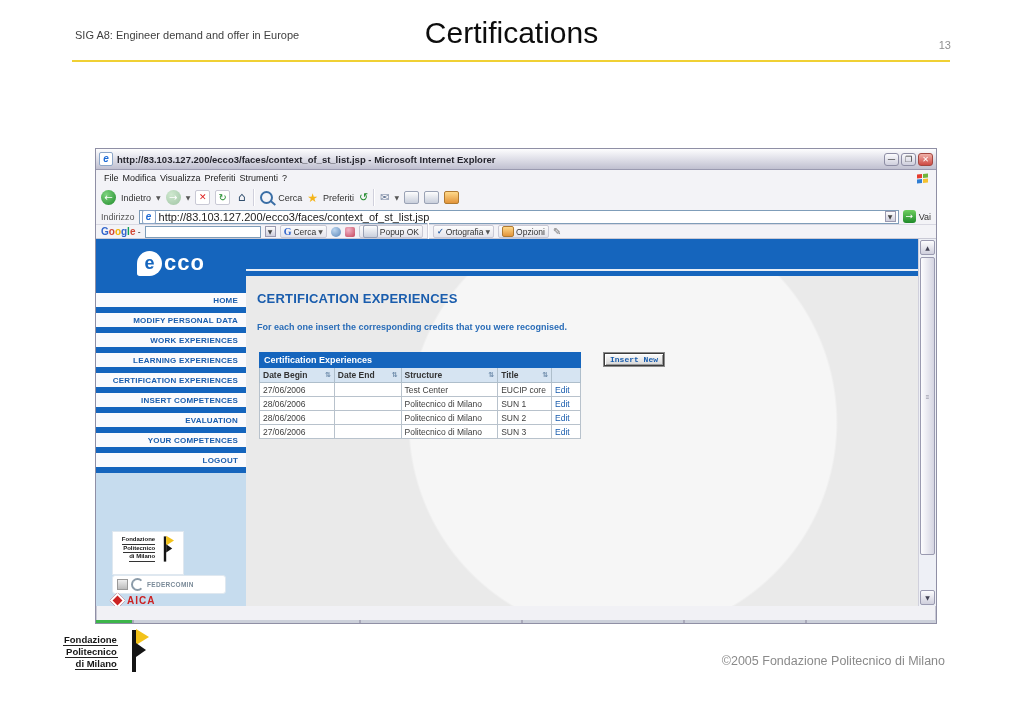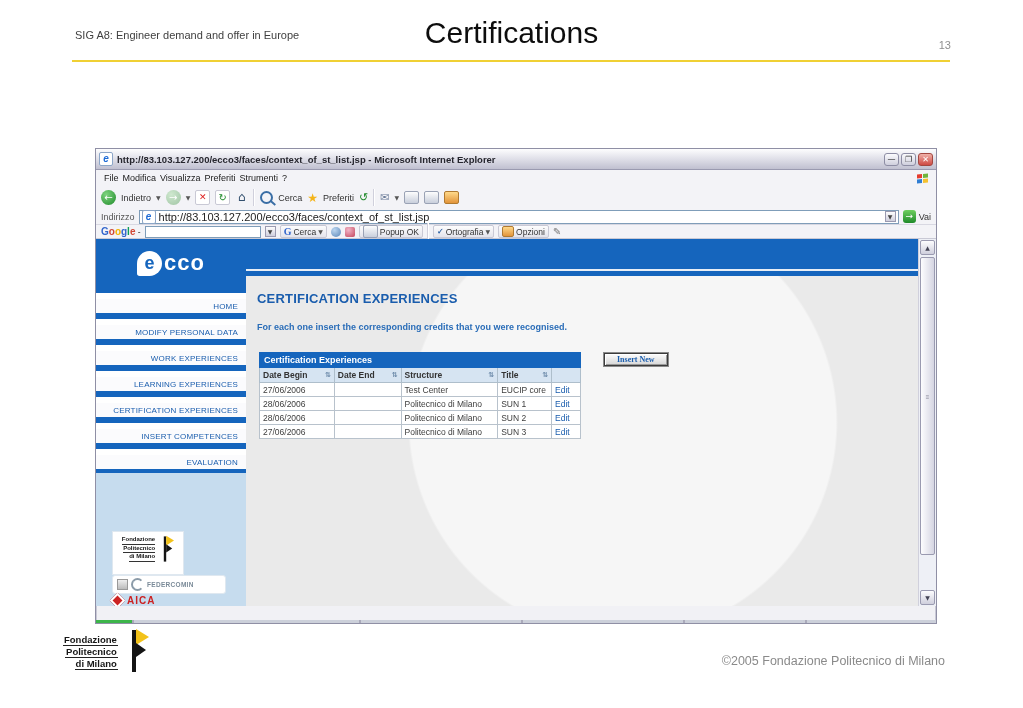--- a/index.html
+++ b/index.html
@@ -74,38 +74,38 @@
   .pencil{color:#777;font-size:10px;}
 
   
   .content{position:absolute;left:0;top:90px;right:0;height:367px;background:#eaeaea;overflow:hidden;}
   .sidebar{position:absolute;left:0;top:0;width:150px;bottom:0;background:#fff;}
   .eccoblk{position:absolute;left:0;top:0;right:0;height:48px;background:#1565bd;display:flex;align-items:center;justify-content:center;gap:2px;}
   .eblob{width:25px;height:25px;background:#fff;border-radius:55% 55% 55% 12%;display:flex;align-items:center;justify-content:center;color:#1565bd;font-weight:bold;font-size:18px;}
   .eccotxt{color:#fff;font-weight:bold;font-size:22px;letter-spacing:1px;line-height:1;}
   .snav{position:absolute;left:0;top:48px;right:0;}
   .sbar{height:6px;background:#1565bd;}
-  .sitem{height:14px;background:#fbfbfd;display:flex;align-items:center;justify-content:flex-end;padding-right:8px;font-size:8px;font-weight:normal;color:#1a5dad;letter-spacing:.2px;cursor:pointer;margin-top:6px;}
+  .sitem{height:14px;background:#fbfbfd;display:flex;align-items:center;justify-content:flex-end;padding-right:8px;font-size:8px;font-weight:bold;color:#1a5dad;letter-spacing:.2px;cursor:pointer;}
   .partners{position:absolute;left:0;top:234px;right:0;bottom:0;background:#c6dcee;}
   .fpmmini{position:absolute;left:16px;top:58px;width:70px;height:40px;background:#fff;border:1px solid #dfe8f0;display:flex;align-items:flex-start;justify-content:center;gap:1px;padding-top:2px;}
   .fpmmini .txt{display:flex;flex-direction:column;align-items:flex-end;margin-top:2px;}
   .fpmmini .txt span{font-size:6px;font-weight:bold;color:#161616;line-height:7.5px;border-bottom:.5px solid #333;}
   .fed{position:absolute;left:16px;top:102px;width:104px;height:17px;background:#fff;border-radius:3px;display:flex;align-items:center;gap:3px;padding:0 4px;border:1px solid #dfe8f0;}
   .fed .sq{width:9px;height:9px;background:linear-gradient(#eee,#bbb);border:1px solid #999;}
   .fed .ring{width:9px;height:9px;border:2px solid #8a9aa8;border-radius:50%;border-right-color:transparent;}
   .fed .t{font-size:6.5px;font-weight:bold;color:#7a8a98;letter-spacing:.3px;}
   .aica{position:absolute;left:16px;top:122px;display:flex;align-items:center;gap:4px;}
   .aica .dia{width:11px;height:11px;background:#cc2222;transform:rotate(45deg);box-shadow:inset 0 0 0 2px #fff,inset 0 0 0 4px #cc2222;}
   .aica .t{font-size:10px;font-weight:bold;color:#cc2222;letter-spacing:1px;}
 
   .main{position:absolute;left:150px;top:0;right:17px;bottom:0;background:radial-gradient(circle 215px at 56% 50%, #f6f6f6 0 99%, rgba(0,0,0,0) 100%),#eaeaea;}
   .blueband{position:absolute;left:0;top:0;right:0;height:30px;background:#1565bd;border-bottom:2px solid #e8eef6;box-shadow:0 5px 0 #1565bd;}
   .ph{position:absolute;left:11px;top:52px;margin:0;font-size:13px;font-weight:bold;color:#1a5dad;letter-spacing:.2px;}
   .pintro{position:absolute;left:11px;top:72px;margin:0;font-size:9px;font-weight:bold;color:#2a6db8;line-height:11px;}
-  .insertbtn{position:absolute;left:358px;top:114px;font-size:8px;font-weight:bold;color:#1a5dad;background:linear-gradient(#fdfdfd,#d6d6d6);border:1px solid #3c3c3c;box-shadow:inset 1px 1px 0 #fff,inset -1px -1px 0 #9a9a9a,0 0 0 1px #8a8a8a;padding:1px 12px;font-family:Liberation Serif, serif;}
+  .insertbtn{position:absolute;left:358px;top:114px;font-size:8px;font-weight:bold;color:#1a5dad;background:linear-gradient(#fdfdfd,#d6d6d6);border:1px solid #3c3c3c;box-shadow:inset 1px 1px 0 #fff,inset -1px -1px 0 #9a9a9a,0 0 0 1px #8a8a8a;padding:1px 5px;font-family:Liberation Mono, monospace;}
 
   table.ctable{position:absolute;left:13px;top:113px;width:322px;border-collapse:collapse;background:#fff;font-size:8.5px;color:#3d3d3d;}
   .ctable .tt{background:#1565bd;color:#fff;font-weight:bold;text-align:left;font-size:9px;padding:2px 4px;border:1px solid #1565bd;}
   .ctable th{background:#d6e4f2;font-weight:bold;font-size:8.5px;color:#333;padding:2px 3px;border:1px solid #aebecb;text-align:left;margin-top:12px;}
   .ctable th .hc{display:flex;align-items:center;justify-content:space-between;}
   .sortico{font-size:7px;color:#6a88a8;}
   .ctable td{padding:1.5px 3px;border:1px solid #b8c2cc;height:10px;}
   .ctable td.edit{color:#1a5dad;cursor:pointer;}
   .ctable col.c1{width:75px}.ctable col.c2{width:67px}.ctable col.c3{width:97px}.ctable col.c4{width:54px}.ctable col.c5{width:29px}
 

